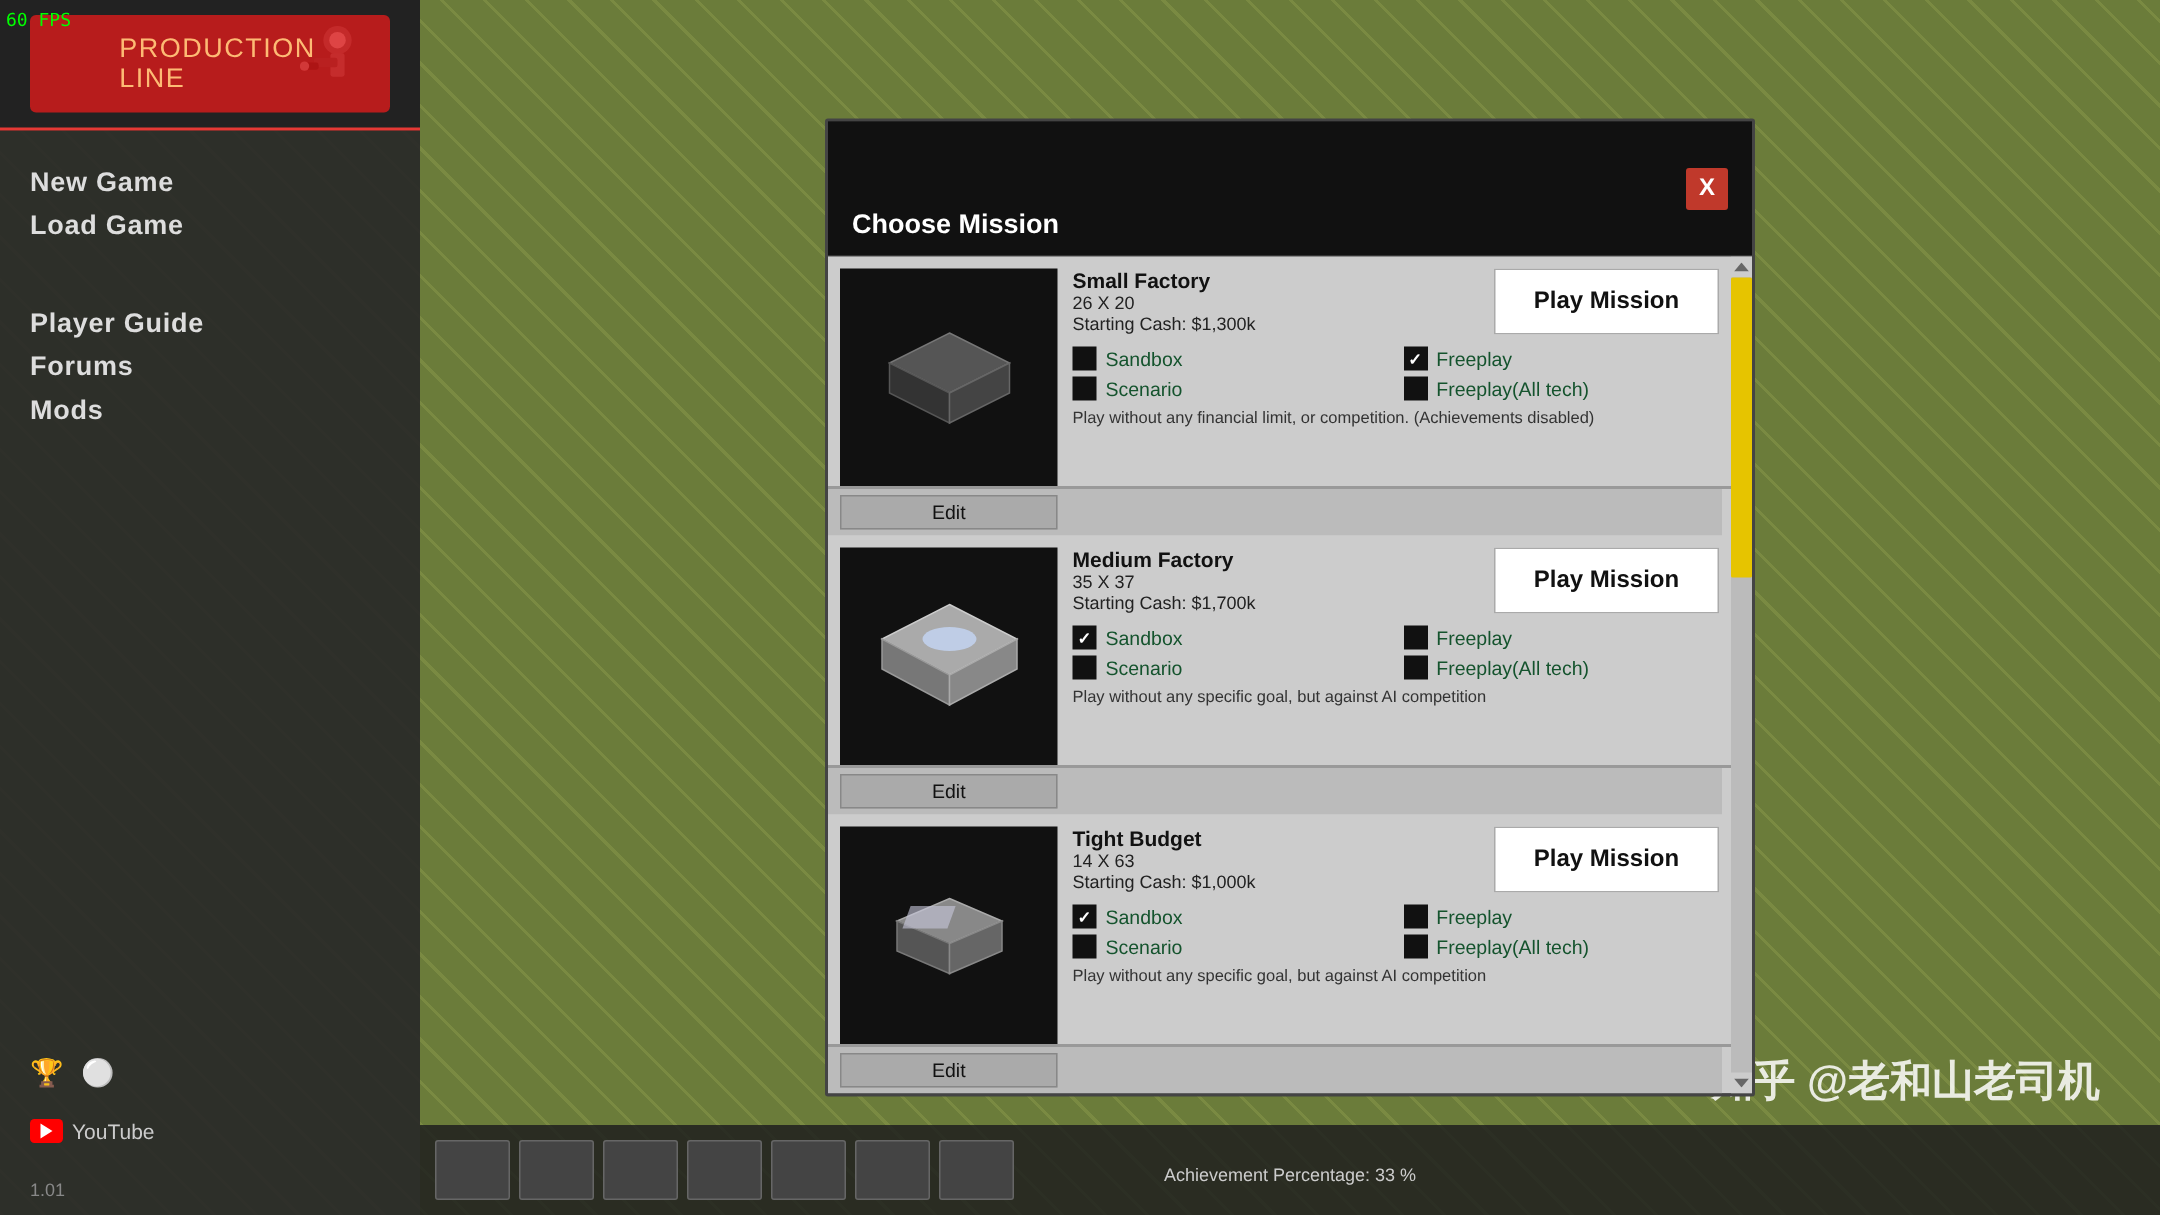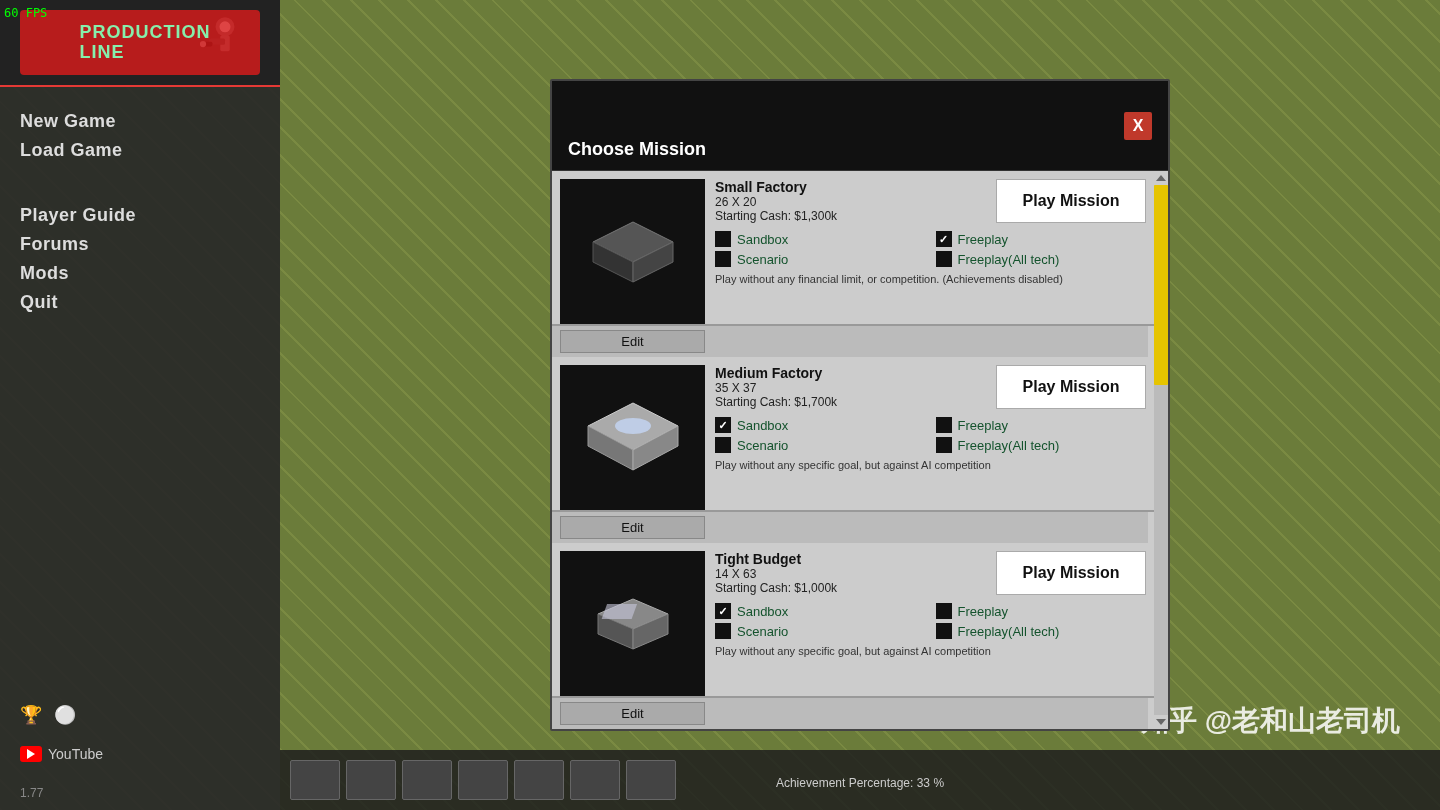--- a/index.html
+++ b/index.html
@@ -55,23 +55,23 @@
       width: 240px;
       height: 65px;
       display: flex;
       align-items: center;
       justify-content: center;
       border-radius: 4px;
       position: relative;
       overflow: hidden;
     }
     .logo-text {
-      color: #86efac;
+      color: #fdba74;
       font-size: 18px;
-      font-weight: bold;
+      font-weight: normal;
       letter-spacing: 1px;
       text-transform: uppercase;
       text-align: center;
       line-height: 1.1;
     }
     .logo-robot {
       position: absolute;
       right: 10px;
       top: 5px;
       width: 50px;
@@ -451,37 +451,36 @@
   <div class="sidebar-nav">
     <div class="nav-group">
       <div class="nav-item">New Game</div>
       <div class="nav-item">Load Game</div>
     </div>
     <div class="nav-separator"></div>
     <div class="nav-group">
       <div class="nav-item">Player Guide</div>
       <div class="nav-item">Forums</div>
       <div class="nav-item">Mods</div>
-      <div class="nav-item">Quit</div>
     </div>
   </div>
 
   <div class="sidebar-icons">
     <span class="sidebar-icon-item">🏆</span>
     <span class="sidebar-icon-item">⚪</span>
   </div>
 
   <div class="youtube-item">
     <div class="yt-icon">
       <div class="yt-triangle"></div>
     </div>
     <span class="yt-text">YouTube</span>
   </div>
 
-  <div class="version-text">1.77</div>
+  <div class="version-text">1.01</div>
 </div>
 
 <div class="modal-overlay">
   <div class="modal">
     <div class="modal-header">
       <span class="modal-title">Choose Mission</span>
       <div class="modal-close">X</div>
     </div>
     <div class="modal-body" id="modal-body" style="position: relative;">
 

